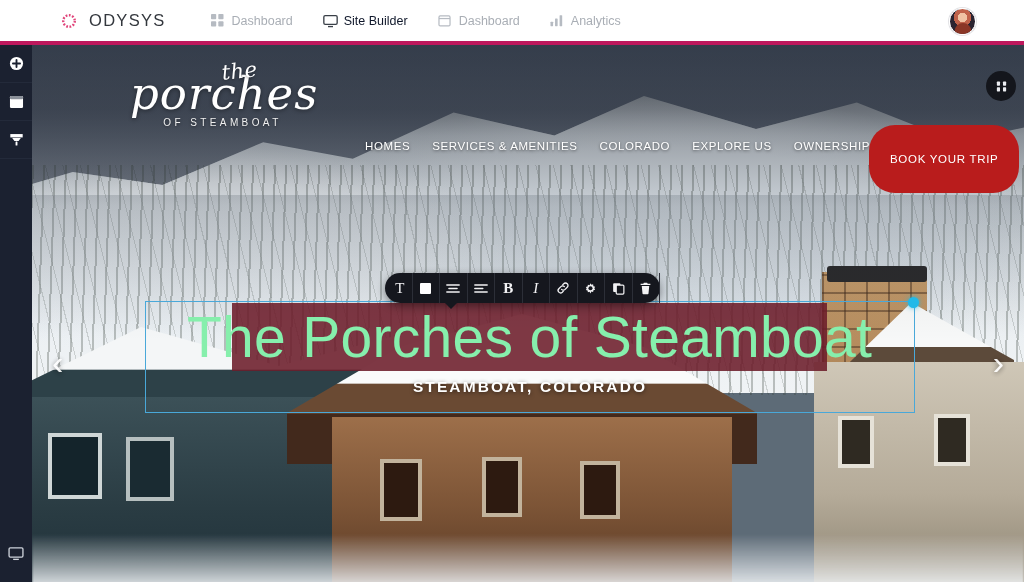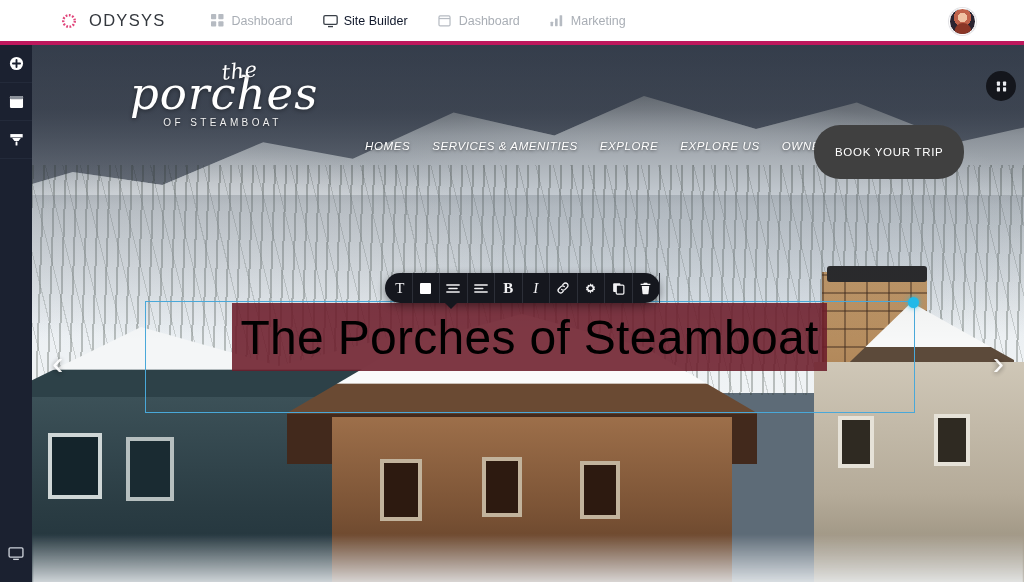--- a/index.html
+++ b/index.html
@@ -179,33 +179,33 @@
     font-style: italic; color: #fff; font-size: 45px;
     line-height: .92; margin-top: -10px; letter-spacing: 1px;
     text-shadow: 0 1px 4px rgba(0,0,0,.45);
   }
   .logo-sub {
     color: #f0f0f0; font-size: 10px; letter-spacing: 3.4px;
     margin-top: 3px; text-shadow: 0 1px 3px rgba(0,0,0,.5);
   }
   .sitenav {
     position: absolute; left: 333px; top: 95px;
-    display: flex; align-items: center; gap: 22px; font-style: italic;
+    display: flex; align-items: center; gap: 22px;
   }
   .sitenav a {
     color: #fff; font-size: 11.5px; letter-spacing: .6px;
     text-decoration: none; cursor: pointer;
     text-shadow: 0 1px 3px rgba(0,0,0,.55);
     white-space: nowrap;
   }
   .bookbtn {
-    position: absolute; left: 782px; top: 80px;
-    background: #404040; color: #fff;
+    position: absolute; left: 837px; top: 80px;
+    background: #b91c1c; color: #fff;
     font-size: 11.5px; letter-spacing: .7px;
-    padding: 21px 21px; border-radius: 26px;
+    padding: 28px 21px; border-radius: 26px;
     border: none; cursor: pointer; white-space: nowrap;
   }
   .movehandle {
     position: absolute; right: 8px; top: 26px;
     width: 30px; height: 30px; border-radius: 50%;
     background: #14161c; display: flex; align-items: center; justify-content: center;
     cursor: pointer; z-index: 20;
   }
 
   
@@ -222,21 +222,21 @@
     cursor: nwse-resize;
   }
   .titleband {
     position: absolute; left: 200px; top: 258px;
     width: 595px; height: 68px;
     background: rgba(108,29,42,.88);
     display: flex; align-items: center; justify-content: center;
     z-index: 15;
   }
   .titleband h1 {
-    color: #000000; font-weight: 400; font-size: 48px; letter-spacing: .3px;
+    color: #86efac; font-weight: 400; font-size: 57px; letter-spacing: .3px;
     white-space: nowrap;
   }
   .subtitle {
     position: absolute; left: 113px; top: 333px; width: 770px;
     text-align: center; color: #fff;
     font-size: 15.5px; font-weight: bold; letter-spacing: 2.1px;
     text-shadow: 0 1px 4px rgba(0,0,0,.55);
     z-index: 15;
   }
   .arrow {
@@ -331,21 +331,21 @@
       </div>
 
       <div class="appnav-item">
         <span class="appnav-ico">
           <svg class="ic" width="13" height="13" viewBox="0 0 16 16" fill="#b6bbc2">
             <rect x="0.6" y="9.5" width="3.2" height="5.5" rx=".6"></rect>
             <rect x="6.2" y="5.5" width="3.2" height="9.5" rx=".6"></rect>
             <rect x="11.8" y="1.6" width="3.2" height="13.4" rx=".6"></rect>
           </svg>
         </span>
-        <span>Marketing</span>
+        <span>Analytics</span>
       </div>
 
     </nav>
 
     <div class="avatar-wrap">
       <div class="avatar"></div>
     </div>
   </div>
 
   <div class="rail">
@@ -422,21 +422,21 @@
 
       <div class="logo">
         <div class="logo-the">the</div>
         <div class="logo-porches">porches</div>
         <div class="logo-sub">OF STEAMBOAT</div>
       </div>
 
       <div class="sitenav">
         <a>HOMES</a>
         <a>SERVICES &amp; AMENITIES</a>
-        <a>EXPLORE</a>
+        <a>COLORADO</a>
         <a>EXPLORE US</a>
         <a>OWNERSHIP</a>
         <a>BLOG</a>
       </div>
 
       <button class="bookbtn">BOOK YOUR TRIP</button>
 
       <div class="movehandle">
         <span>
           <svg class="ic" width="13" height="13" viewBox="0 0 14 14" fill="#eceef2">
@@ -448,20 +448,21 @@
         </span>
       </div>
     </div>
 
     <div class="arrow left">‹</div>
     <div class="arrow right">›</div>
 
     <div class="titleband">
       <h1>The Porches of Steamboat</h1>
     </div>
+    <div class="subtitle">STEAMBOAT, COLORADO</div>
 
     <div class="selbox">
       <div class="selhandle"></div>
     </div>
 
     <div class="toolbar">
 
       <div class="tb-item">
         <span class="tb-glyph">T</span>
       </div>

